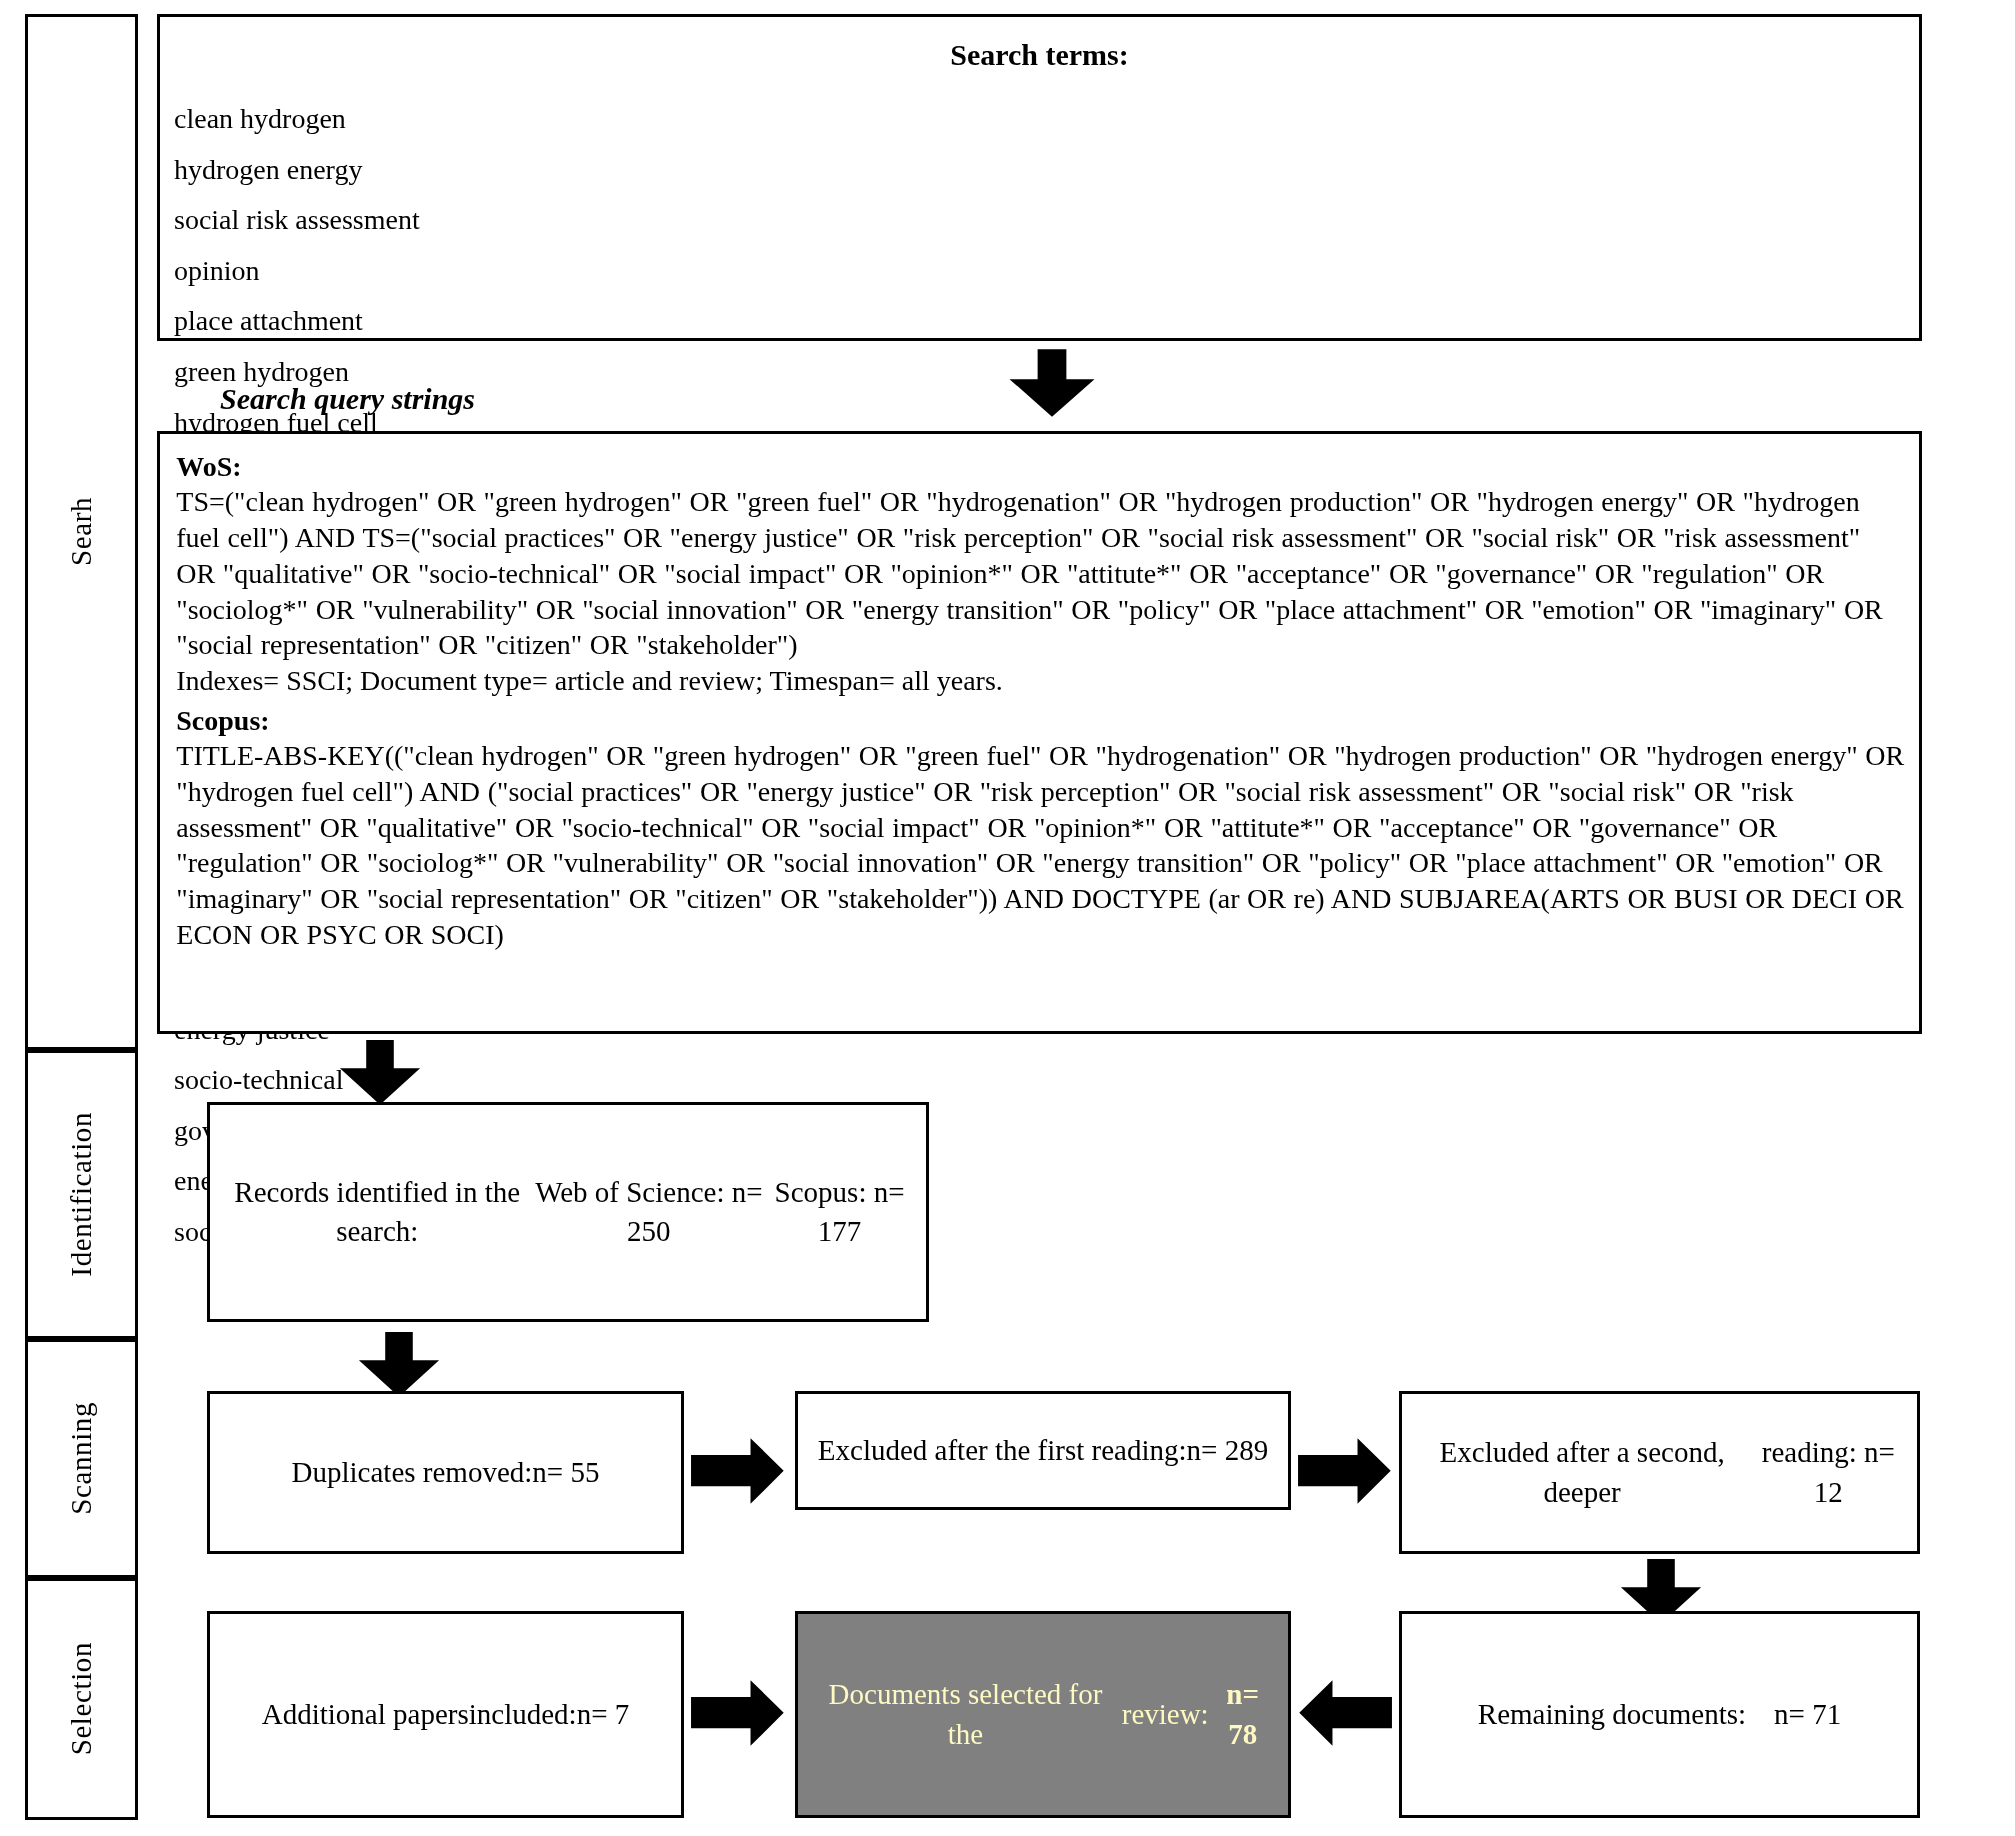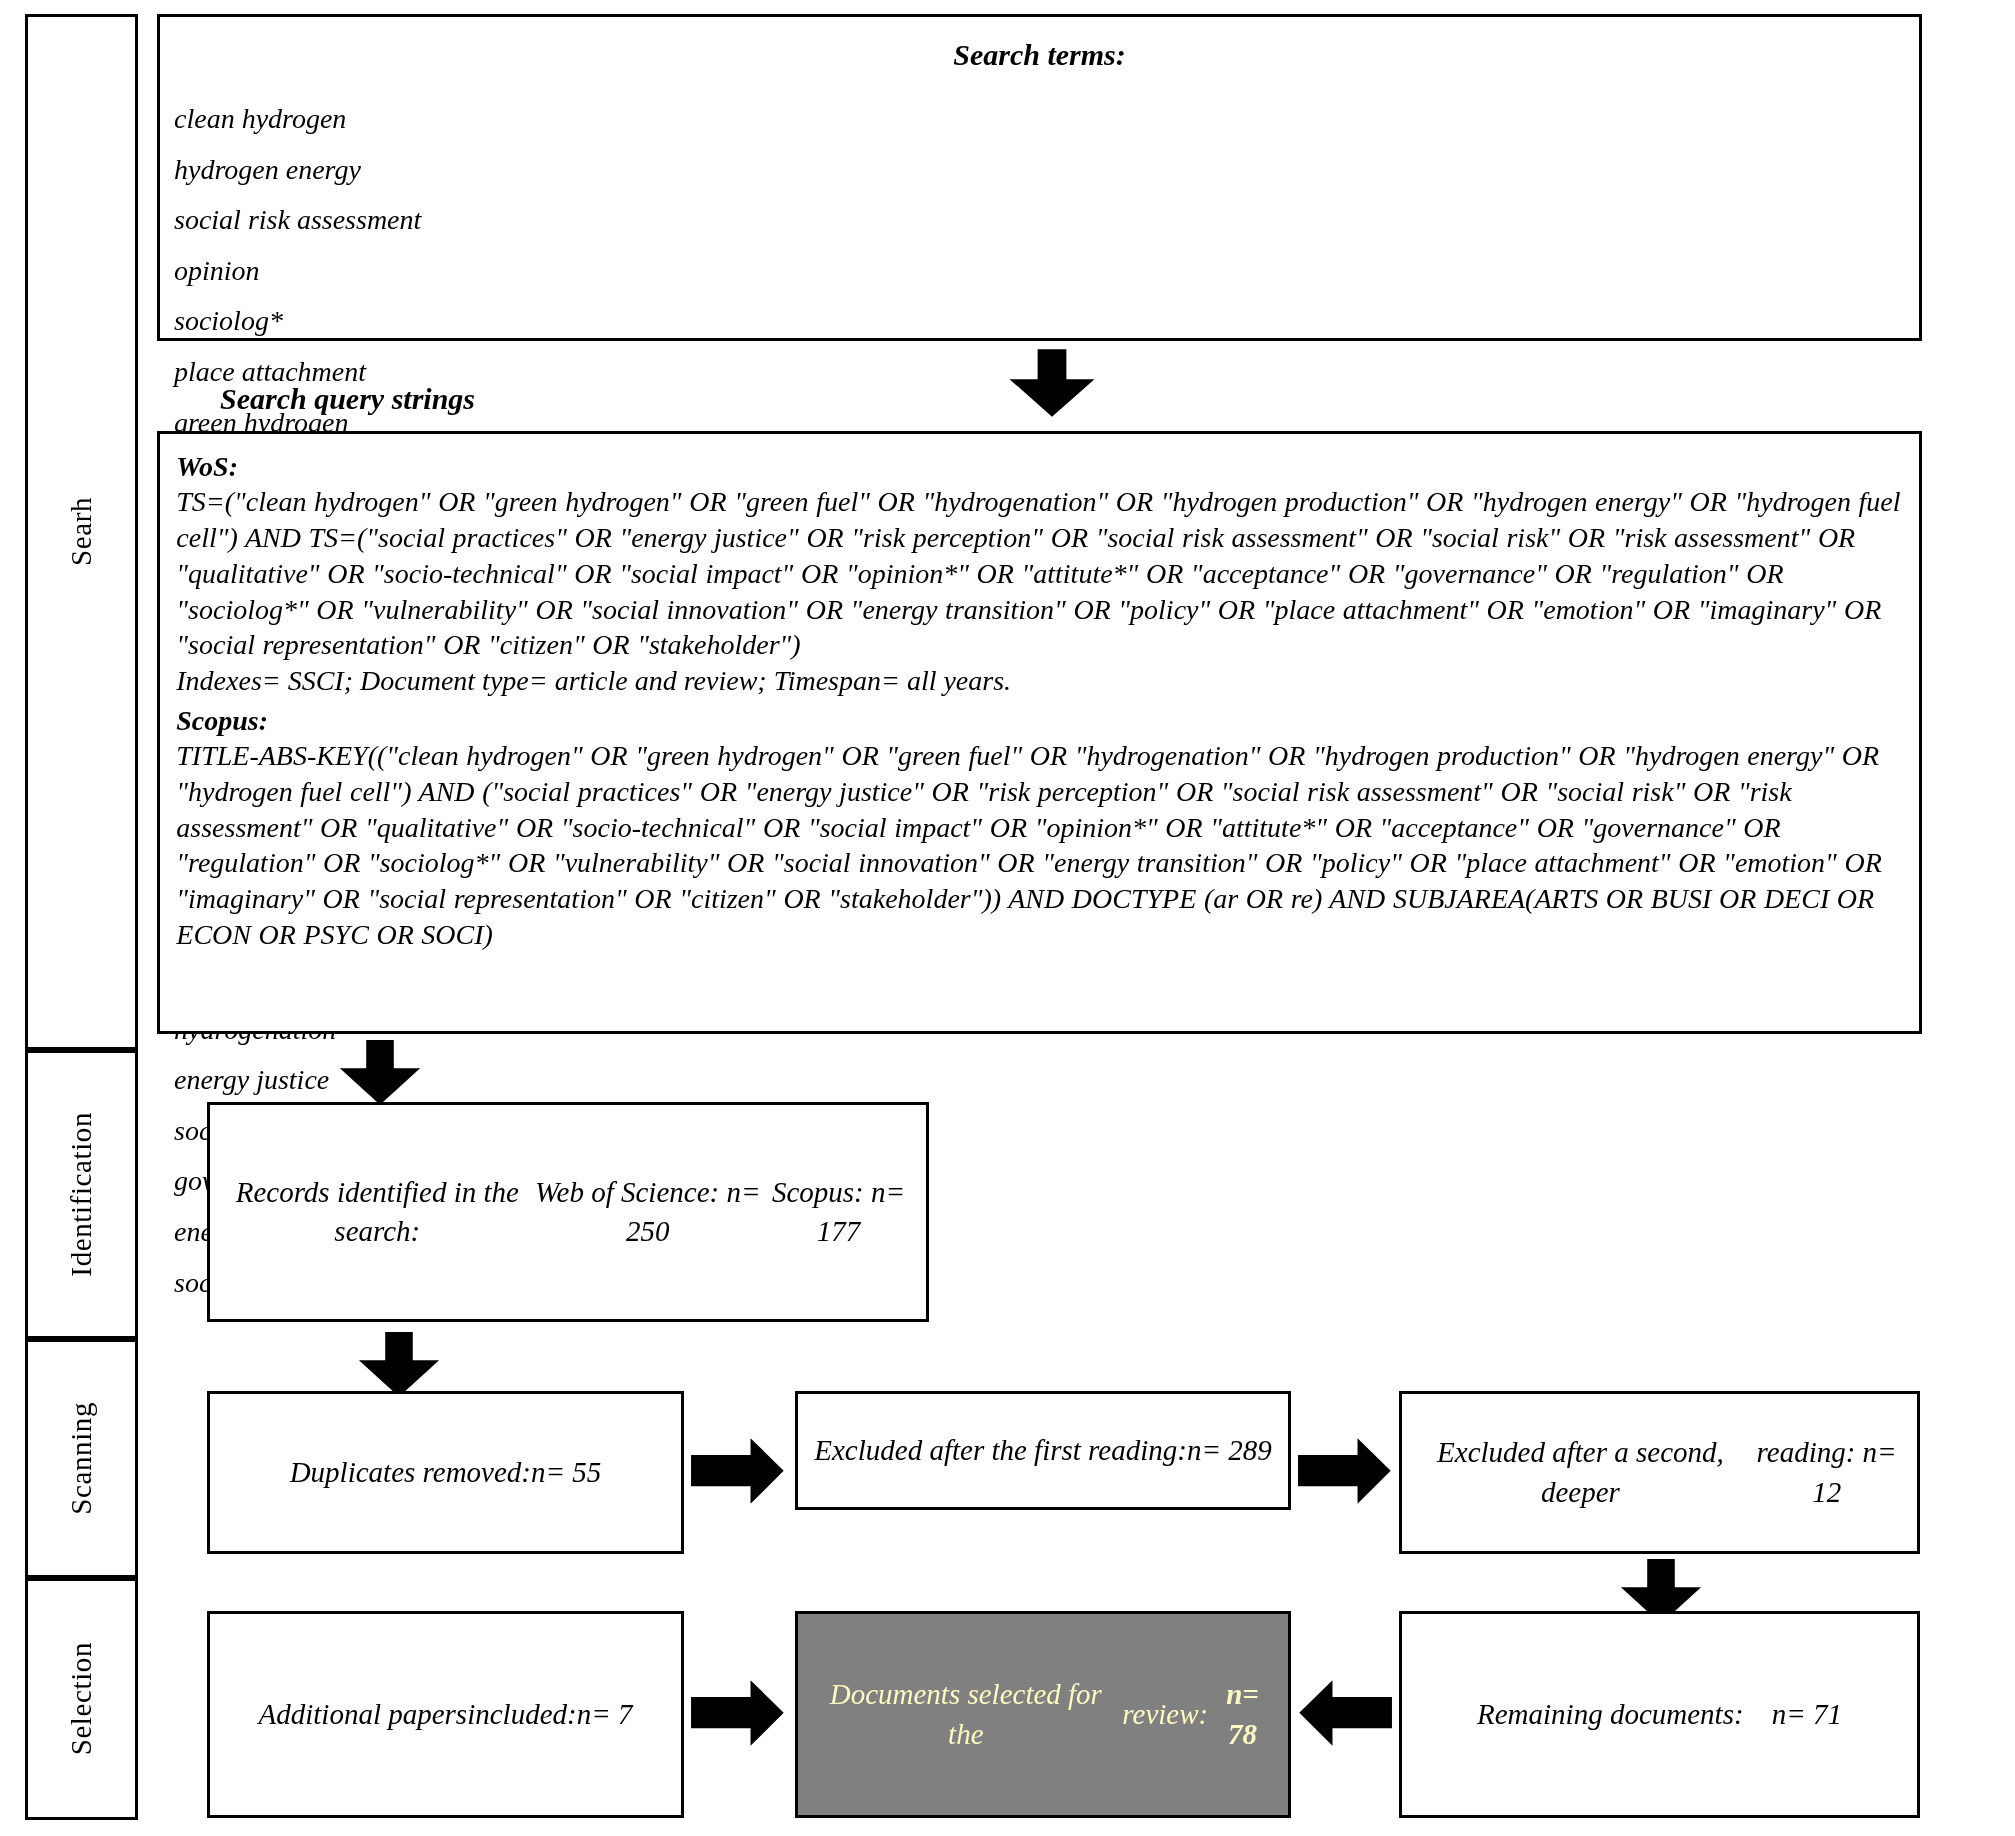--- a/index.html
+++ b/index.html
@@ -20,21 +20,20 @@
     background: #ffffff;
     overflow: hidden;
   }
 
   
   .box {
     position: absolute;
     box-sizing: border-box;
     border: 3.1px solid #000;
     background: #ffffff;
-    font-style: italic;
   }
   .box.shade {
     background: #808080;
     color: #fef9c3;
   }
 
   
   .rail-cell {
     position: absolute;
     box-sizing: border-box;
@@ -146,21 +145,20 @@
     <span class="rail-label">Selection</span>
   </div>
 
   <div class="box" id="search-terms-box" style="left:157px; top:14px; width:1765px; height:327px;">
     <div id="search-terms-title">Search terms:</div>
     <div id="terms-grid">
       <div class="term-cell">clean hydrogen</div>
       <div class="term-cell">hydrogen energy</div>
       <div class="term-cell">social risk assessment</div>
       <div class="term-cell">opinion</div>
-      <div class="term-cell">sociolog*</div>
       <div class="term-cell">place attachment</div>
 
       <div class="term-cell">green hydrogen</div>
       <div class="term-cell">hydrogen fuel cell</div>
       <div class="term-cell">social risk</div>
       <div class="term-cell">attitude</div>
       <div class="term-cell">vulnerability</div>
       <div class="term-cell">emotion</div>
 
       <div class="term-cell">green fuel</div>

